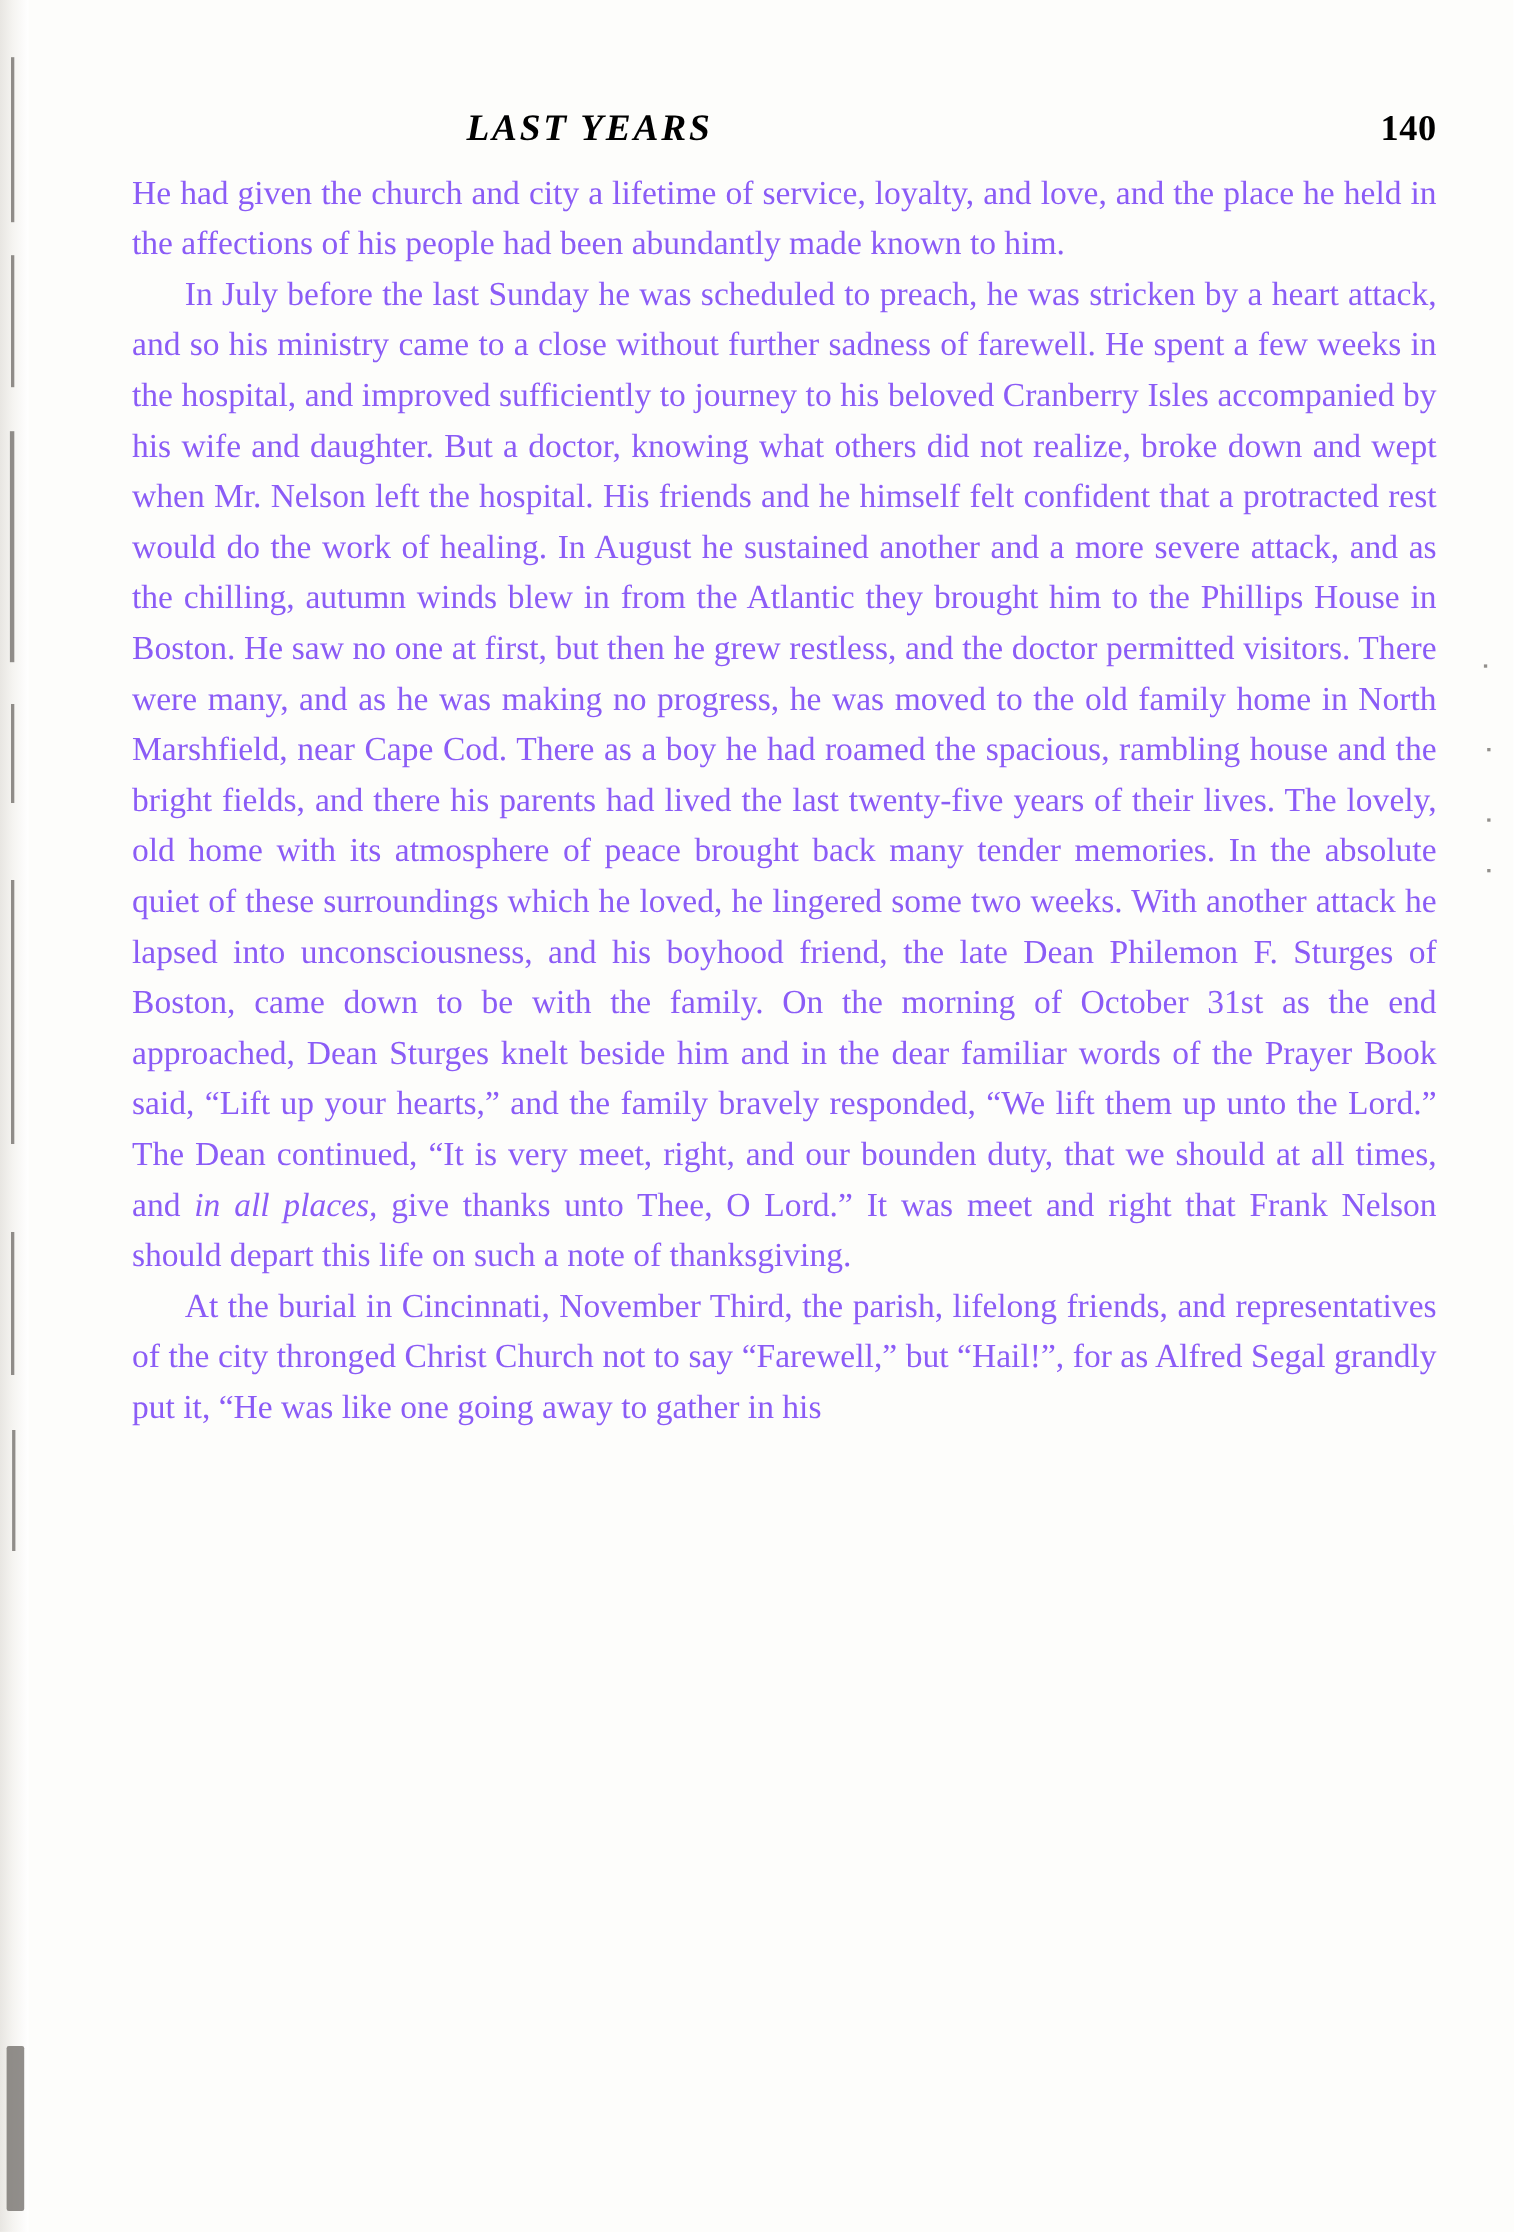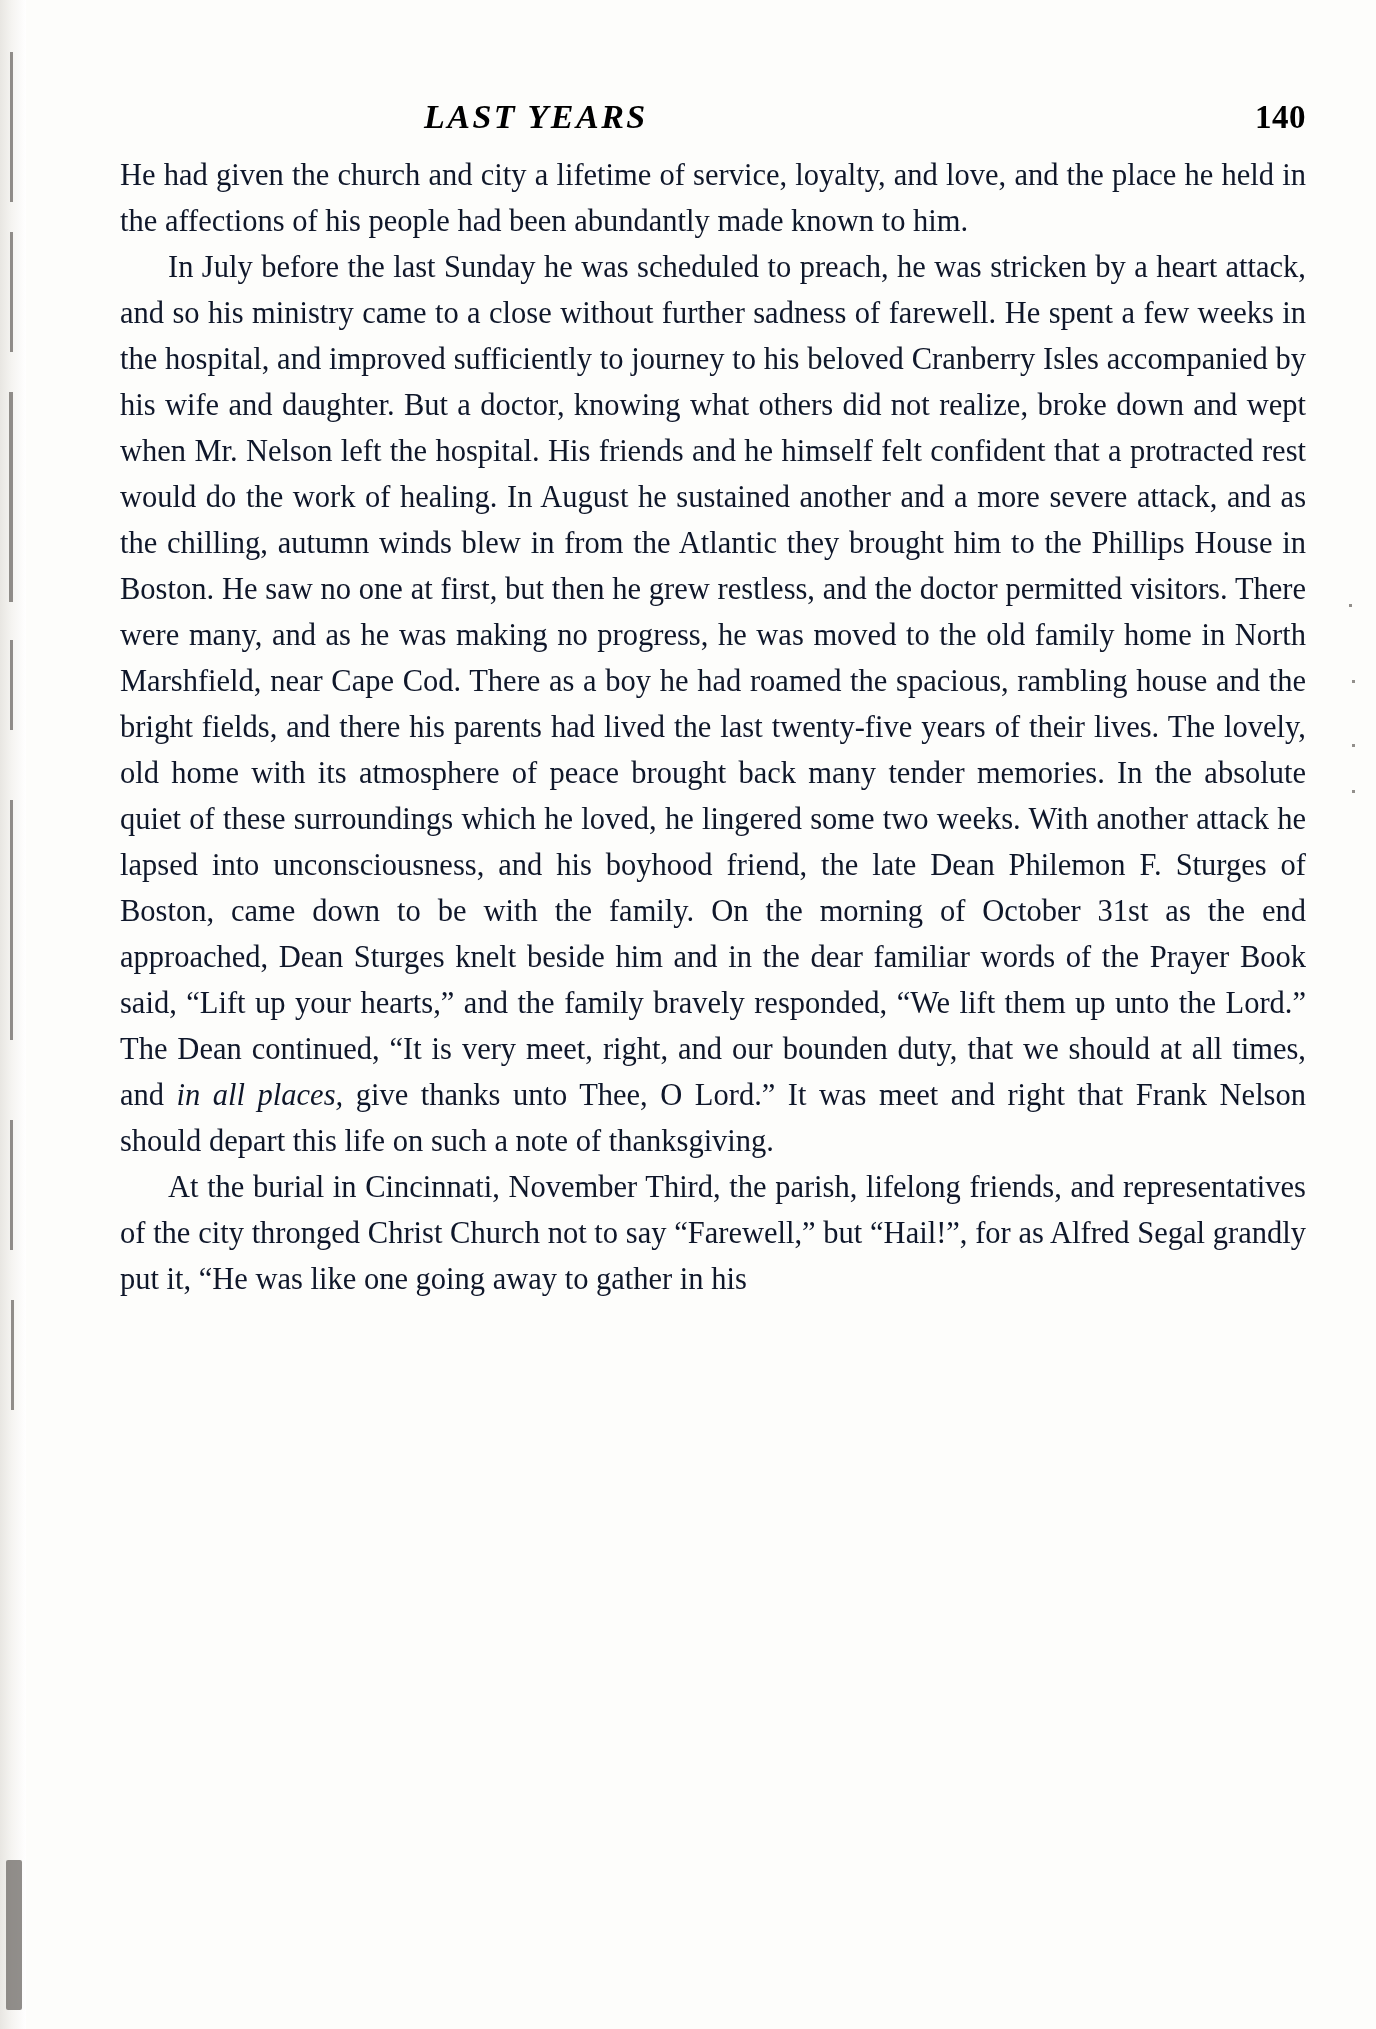--- a/index.html
+++ b/index.html
@@ -78,21 +78,21 @@
     font-size: 33px;
     letter-spacing: 0.5px;
   }
 
   .body-text {
     font-family: "Liberation Serif", serif;
     font-size: 30.5px;
     line-height: 46px;
     text-align: justify;
     text-justify: inter-word;
-    color: #0f172a;
+    color: #8b5cf6;
     -webkit-font-smoothing: antialiased;
   }
   .body-text p {
     margin: 0;
   }
   .body-text p.indent {
     text-indent: 48px;
   }
   .body-text i {
     font-style: italic;

